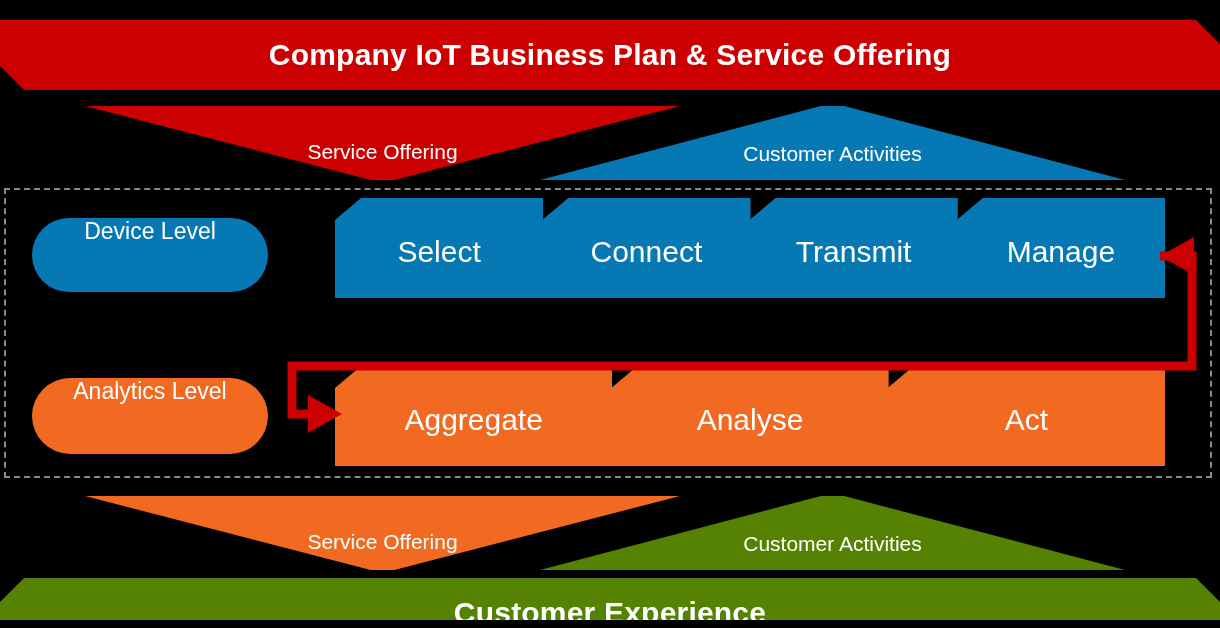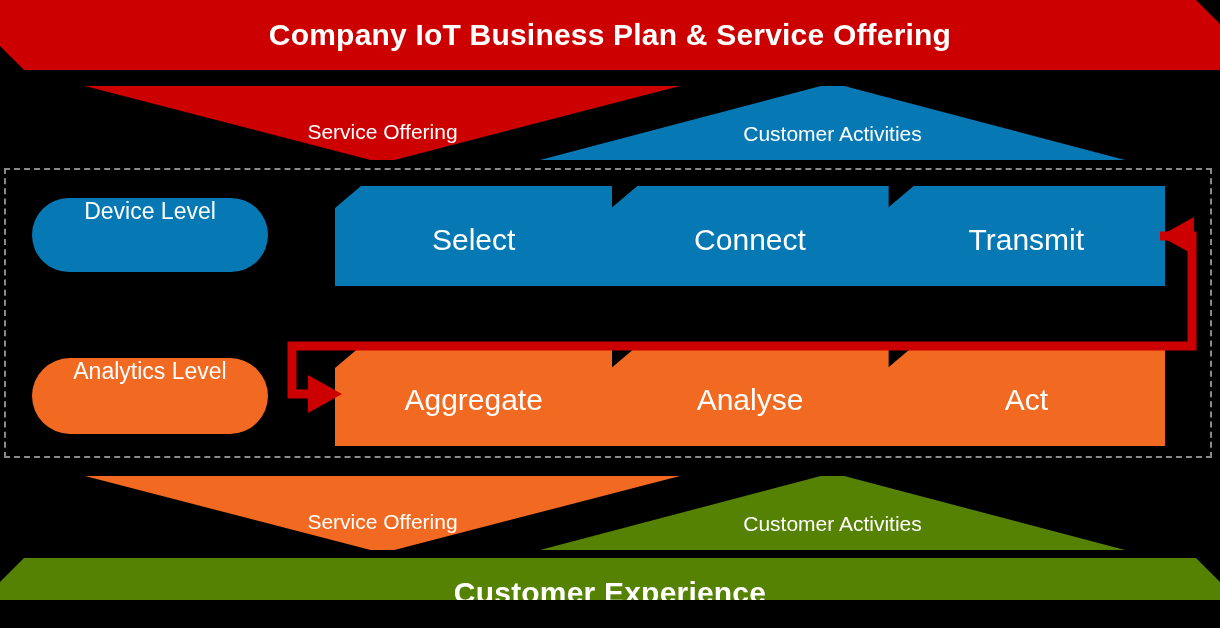--- a/index.html
+++ b/index.html
@@ -11,20 +11,21 @@
   body {
     font-family: "Liberation Sans", sans-serif;
   }
 
   #canvas {
     position: relative;
     width: 1220px;
     height: 600px;
     background: #000000;
     overflow: hidden;
+    margin-top: 20px;
   }
 
   
   .banner {
     position: absolute;
     display: flex;
     align-items: center;
     justify-content: center;
     color: #ffffff;
     font-weight: bold;
@@ -107,21 +108,21 @@
   .pill-analytics { left: 32px; top: 358px; width: 236px; height: 76px; background: #F26A21; }
 
   
   .band {
     position: absolute;
     left: 335px;
     width: 830px;
     height: 100px;
     display: flex;
   }
-  .band-device    { top: 186px; }
+  .band-device    { top: 178px; }
   .band-analytics { top: 346px; }
 
   .chev {
     position: relative;
     flex: 1 1 0;
     display: flex;
     align-items: center;
     justify-content: center;
     color: #ffffff;
     font-size: 30px;
@@ -180,20 +181,23 @@
   <div class="band band-device">
     <div class="chev first">
       <span>Select</span>
     </div>
     <div class="chev notched">
       <span>Connect</span>
     </div>
     <div class="chev notched">
       <span>Transmit</span>
     </div>
+    <div class="chev notched">
+      <span>Manage</span>
+    </div>
   </div>
 
   <div class="pill pill-analytics">
     <span>Analytics Level</span>
   </div>
 
   <div class="band band-analytics">
     <div class="chev first">
       <span>Aggregate</span>
     </div>

